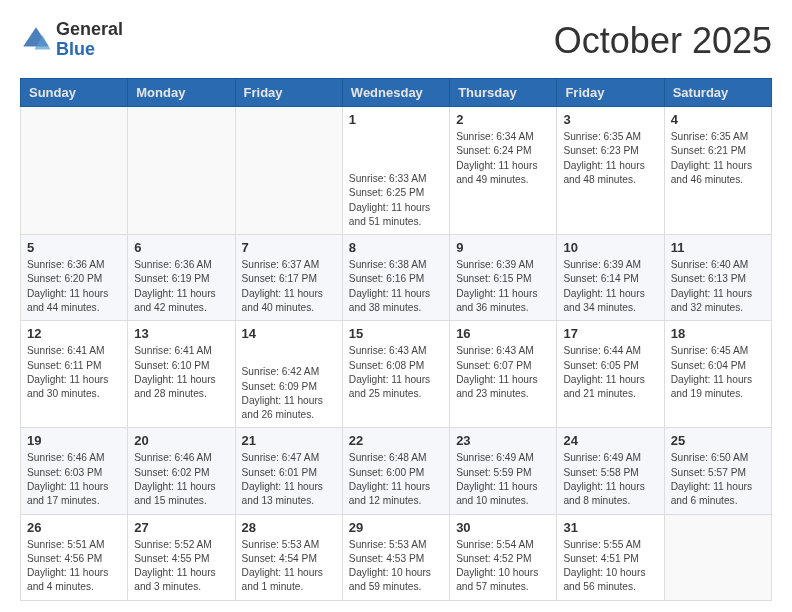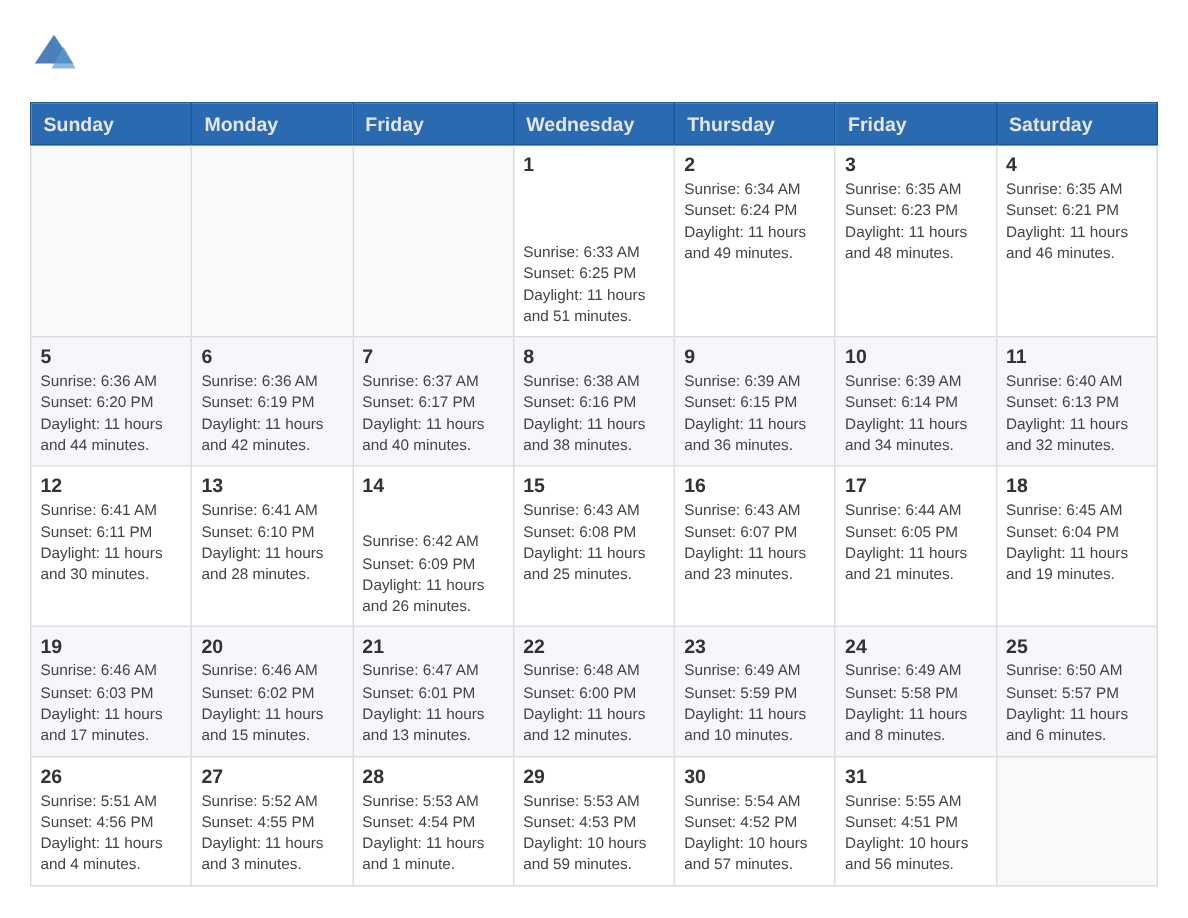--- a/index.html
+++ b/index.html
@@ -99,22 +99,27 @@
   </style>
 </head>
 <body>
 
 <div class="header">
   <div class="logo">
     <svg class="logo-icon" viewBox="0 0 40 40" xmlns="http://www.w3.org/2000/svg">
       <polygon points="20,4 36,28 4,28" fill="#2a6ab0" opacity="0.85"></polygon>
       <polygon points="28,14 38,32 18,32" fill="#5a9ad0" opacity="0.7"></polygon>
     </svg>
+    <div class="logo-text">
+      <span class="logo-general">General</span>
+      <span class="logo-blue">Blue</span>
+    </div>
   </div>
   <div class="title-block">
+    <div class="month-title">October 2025</div>
   </div>
 </div>
 
 <table class="calendar-table">
   <thead>
     <tr id="header-row">
         <th>Sunday</th>
         <th>Monday</th>
         <th>Friday</th>
         <th>Wednesday</th>

